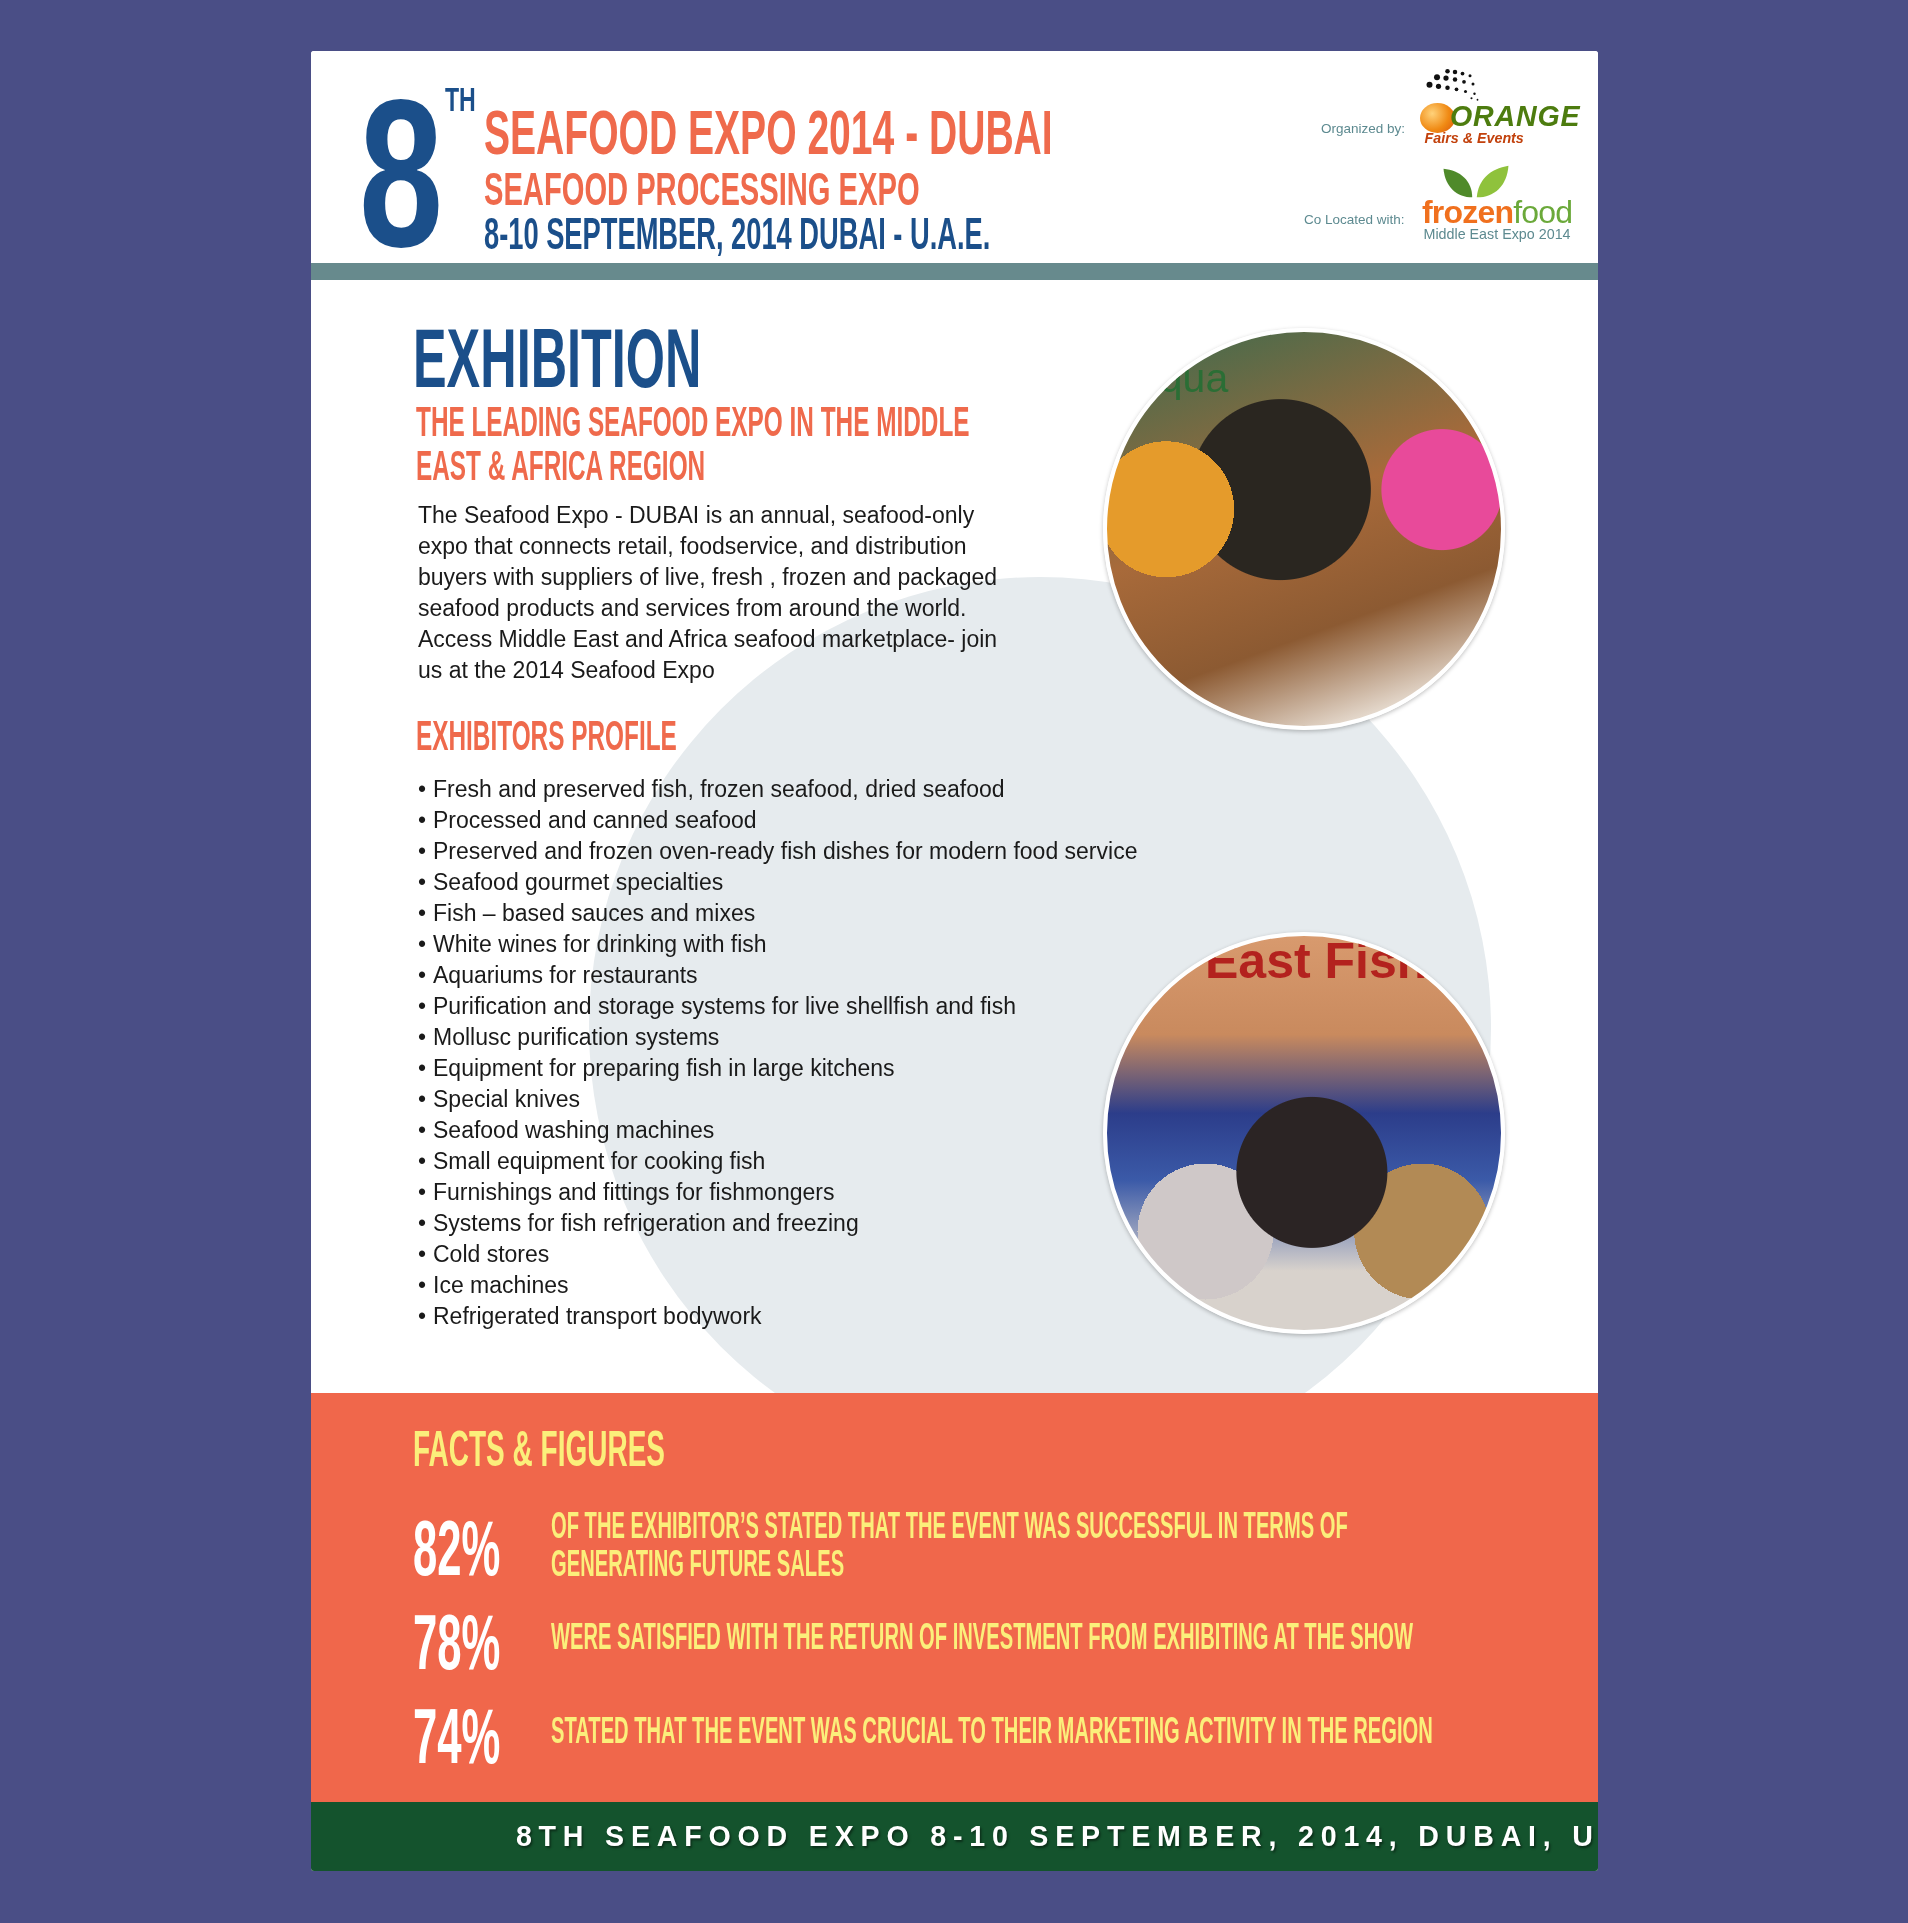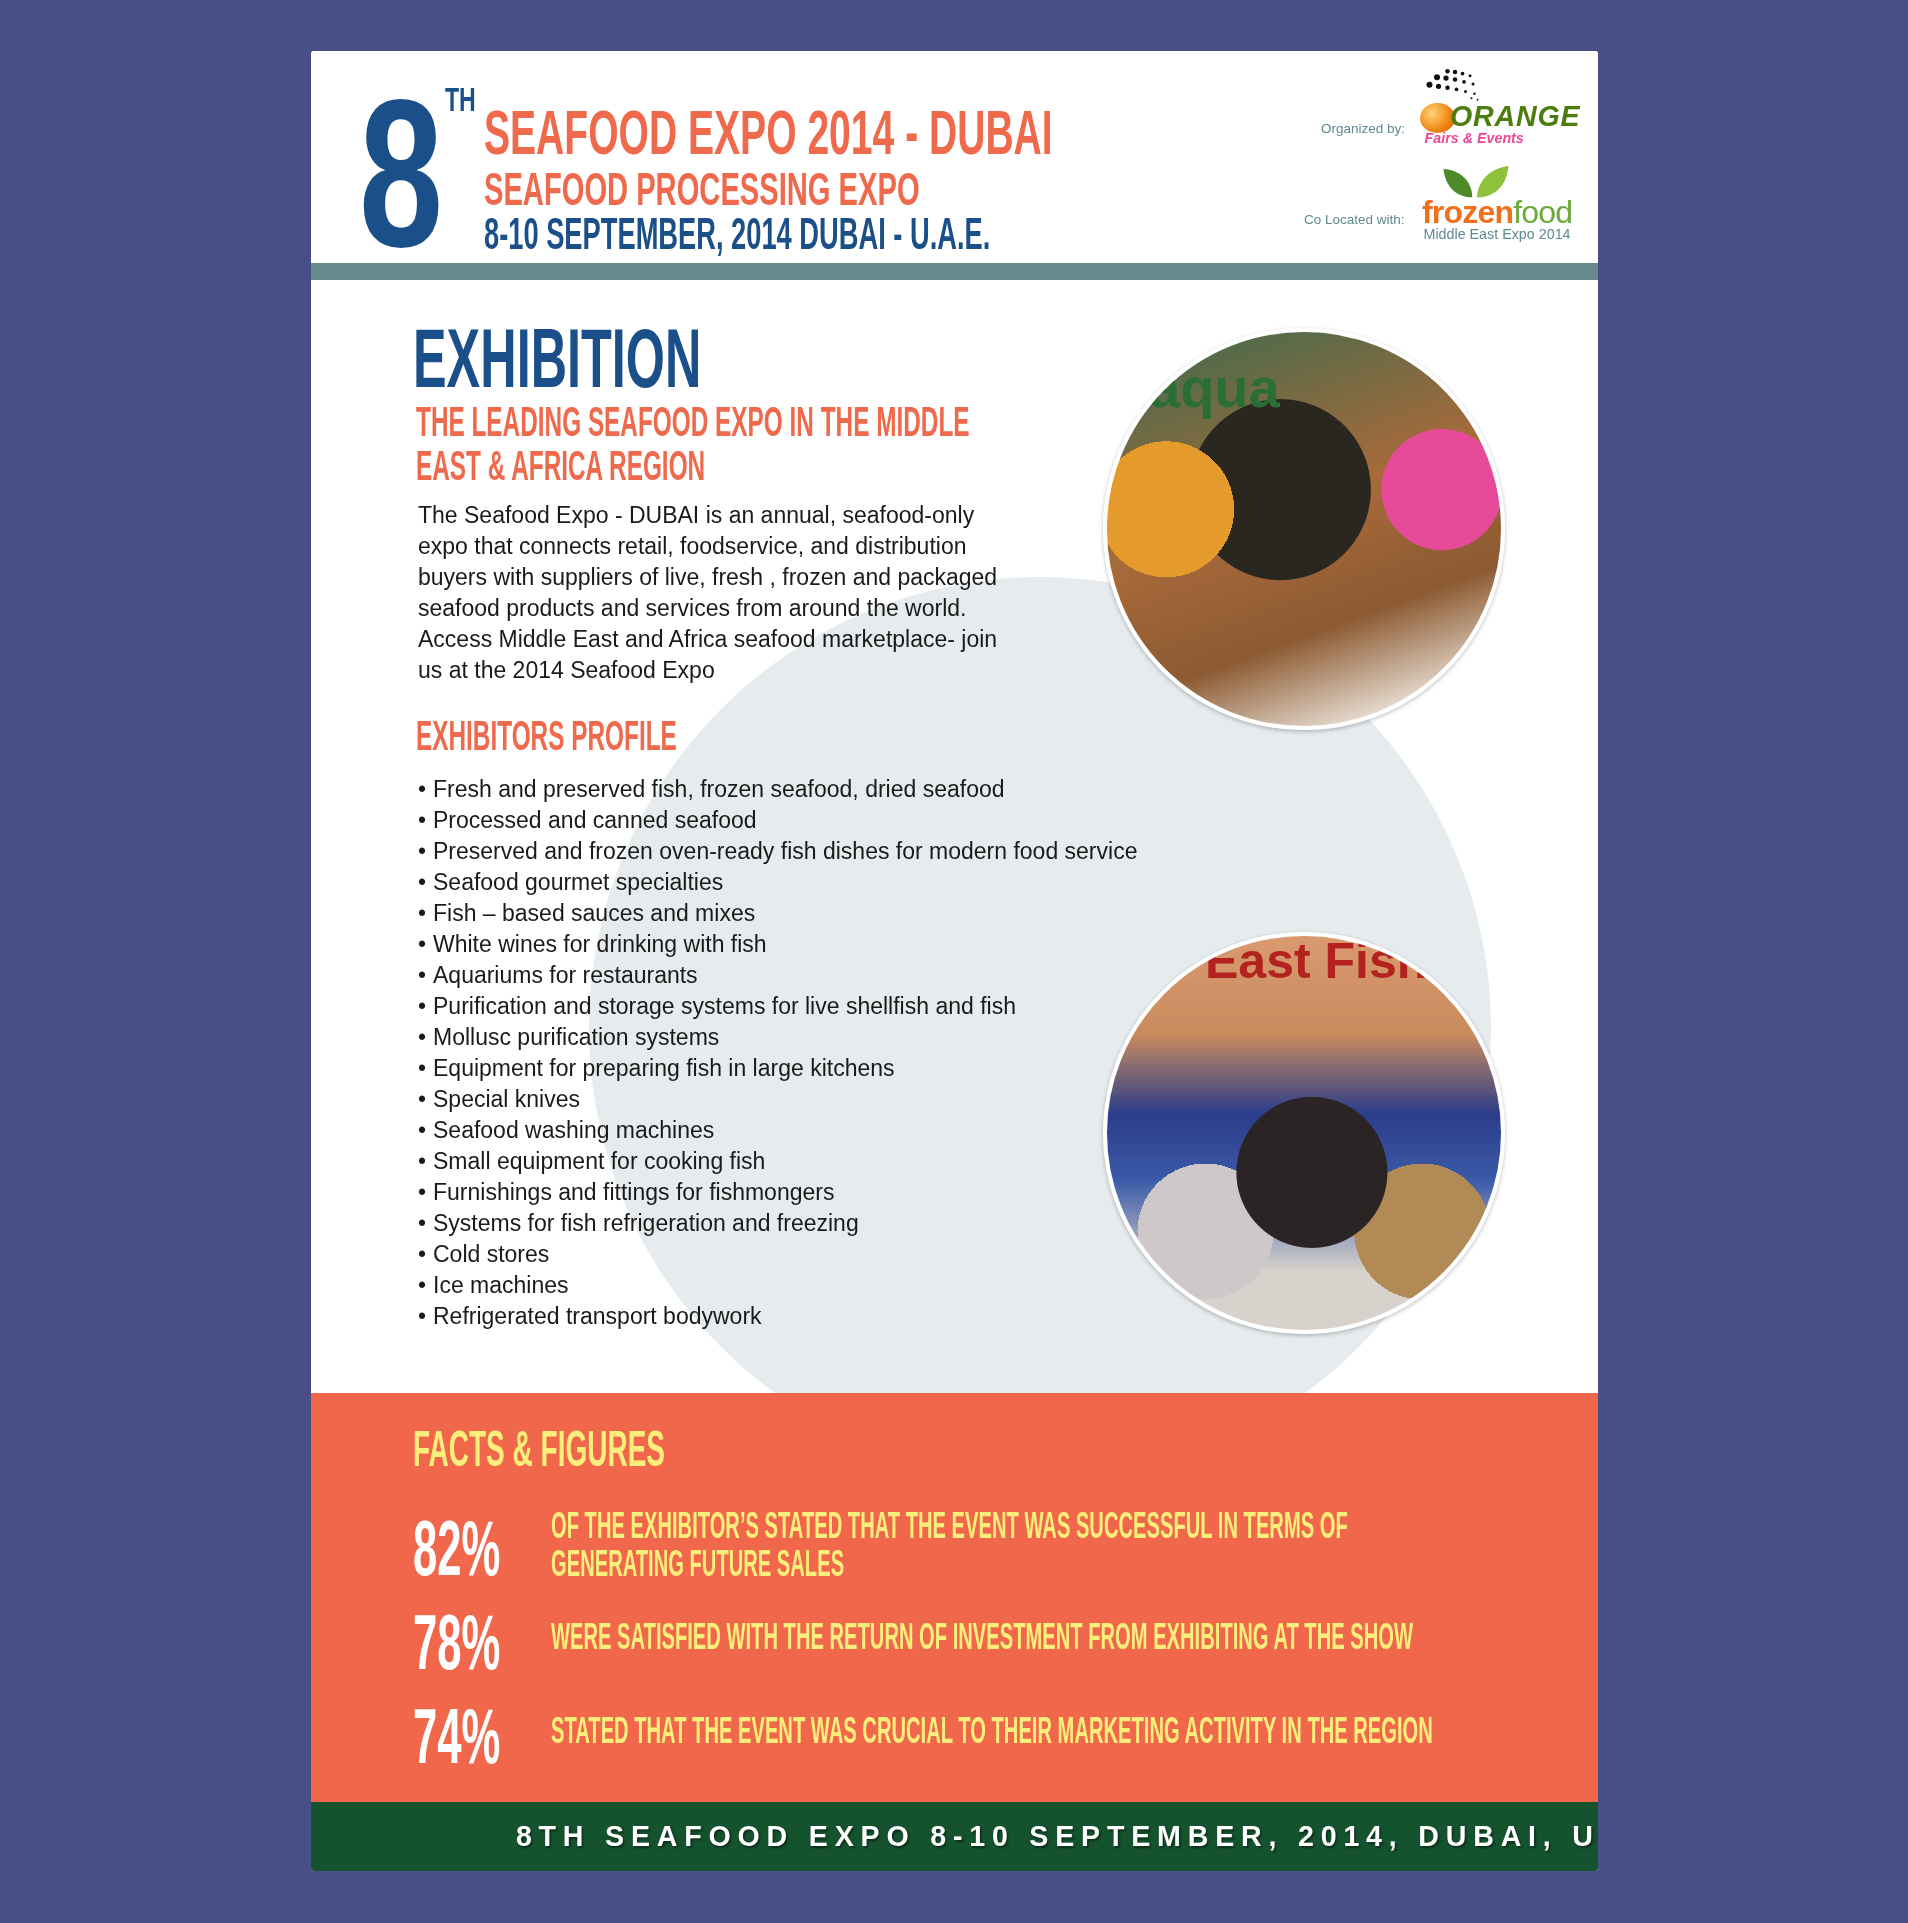--- a/index.html
+++ b/index.html
@@ -59,21 +59,21 @@
       radial-gradient(circle at 44% 40%, #2a2620 0 90px, transparent 91px),
       linear-gradient(160deg, #3a6b4e 0%, #a86a3a 45%, #8c5a32 70%, #f2ece4 92%);
   }
   .photo2 { left:792px; top:881px; width:394px; height:394px;
     background:
       radial-gradient(circle at 52% 60%, #2b2424 0 75px, transparent 76px),
       radial-gradient(circle at 80% 75%, #b28a55 0 68px, transparent 68px),
       radial-gradient(circle at 25% 75%, #cfc8c8 0 68px, transparent 68px),
       linear-gradient(180deg, #d89a6e 0%, #c98a5e 25%, #2c3d8a 45%, #3b5aa8 62%, #d8d2cc 85%);
   }
-  .photo-text1 { position:absolute; left:42px; top:22.5px; font-size:56px; font-weight:bold; color:#2b6e35; }
+  .photo-text1 { position:absolute; left:30px; top:22.5px; font-size:41px; font-weight:normal; color:#2b6e35; }
   .photo-text2 { position:absolute; left:98px; top:-4.5px; font-size:50px; font-weight:bold; color:#b3221e; }
 
   
   .facts { position:absolute; left:0; top:1342px; width:1287px; height:409px; background:#f0674b; }
   .facts-title { position:absolute; left:102px; top:27px; font-size:50px; color:#fbef7b; transform:scaleX(0.56); }
   .pct { position:absolute; left:102px; font-size:78px; color:#ffffff; transform:scaleX(0.56); }
   .fact-text { position:absolute; left:240px; font-size:36px; line-height:38px; color:#fbef7b; transform:scaleX(0.56); }
 
   
   .footer { position:absolute; left:0; top:1751px; width:1547px; height:69px; background:#14532d; }
@@ -112,21 +112,21 @@
             <circle cx="30" cy="26" r="3"></circle>
             <circle cx="42" cy="28" r="2.5"></circle>
             <circle cx="54" cy="31" r="2"></circle>
             <circle cx="66" cy="34" r="1.6"></circle>
           <circle cx="62" cy="40" r="1.4"></circle>
             <circle cx="70" cy="42" r="1.2"></circle>
         </g>
       </svg>
       <div style="position:absolute;left:0;top:35px;width:35px;height:30px;border-radius:50%;background:radial-gradient(circle at 35% 35%,#ffd27a,#f08a14 55%,#d9530a);"></div>
       <div style="position:absolute;left:30px;top:32px;font-size:28.6px;font-weight:bold;font-style:italic;color:#4d7c0f;letter-spacing:0.8px;">ORANGE</div>
-      <div style="position:absolute;left:4.5px;top:62px;font-size:14.3px;font-weight:bold;font-style:italic;color:#ec4899;white-space:nowrap;">Fairs &amp; Events</div>
+      <div style="position:absolute;left:4.5px;top:62px;font-size:14.3px;font-weight:bold;font-style:italic;color:#c2410c;white-space:nowrap;">Fairs &amp; Events</div>
     </div>
 
     <div class="org-label" style="left:993px; top:161px;">Co Located with:</div>
     <div class="logo-ff">
       <svg width="68" height="35" style="position:absolute;left:19.5px;top:0;" viewBox="0 0 90 46">
         <path d="M40 44 C20 44 4 30 2 6 C24 8 40 22 40 44 Z" fill="#4f8a2a"></path>
         <path d="M46 44 C48 20 64 6 88 2 C86 28 70 44 46 44 Z" fill="#8fc23c"></path>
       </svg>
       <div style="position:absolute;left:0;top:30px;white-space:nowrap;font-size:32px;font-weight:bold;letter-spacing:-0.8px;">
         <span style="color:#f0701e;">frozen</span><span style="color:#6ba93a;font-weight:normal;">food</span>

